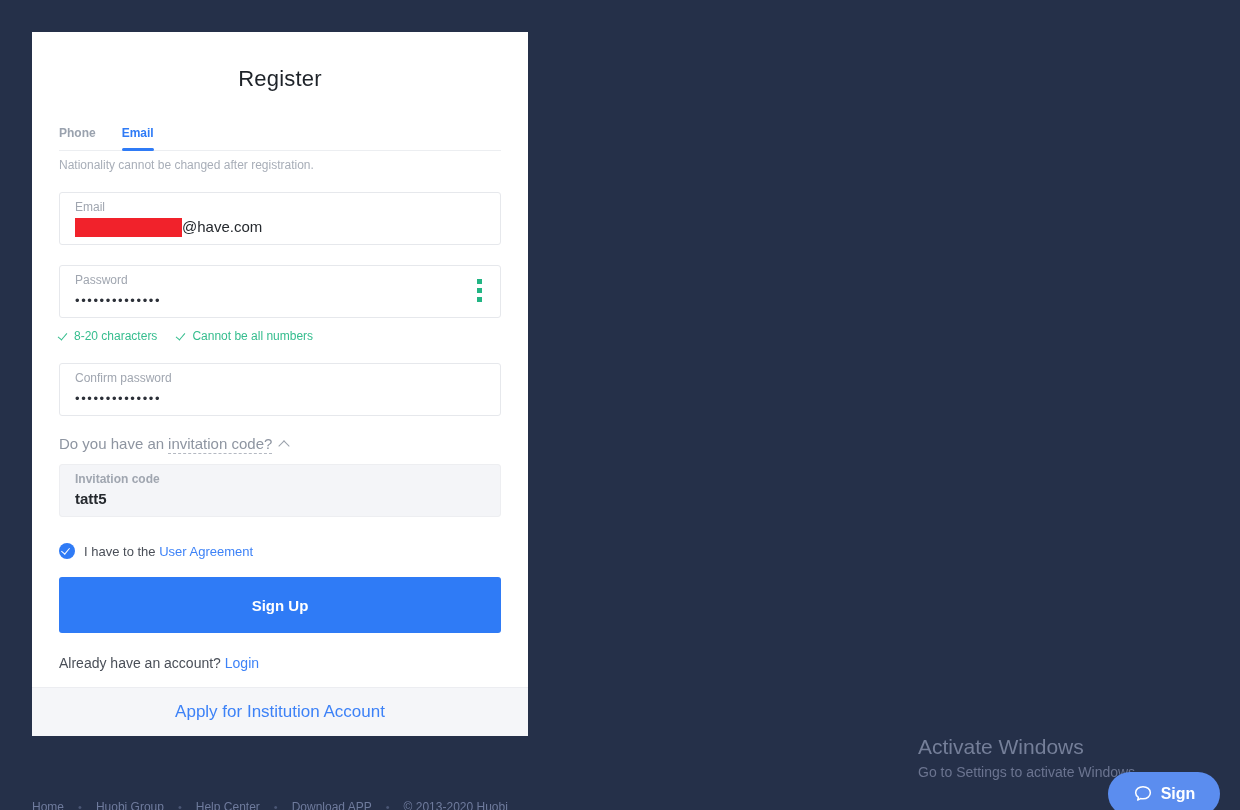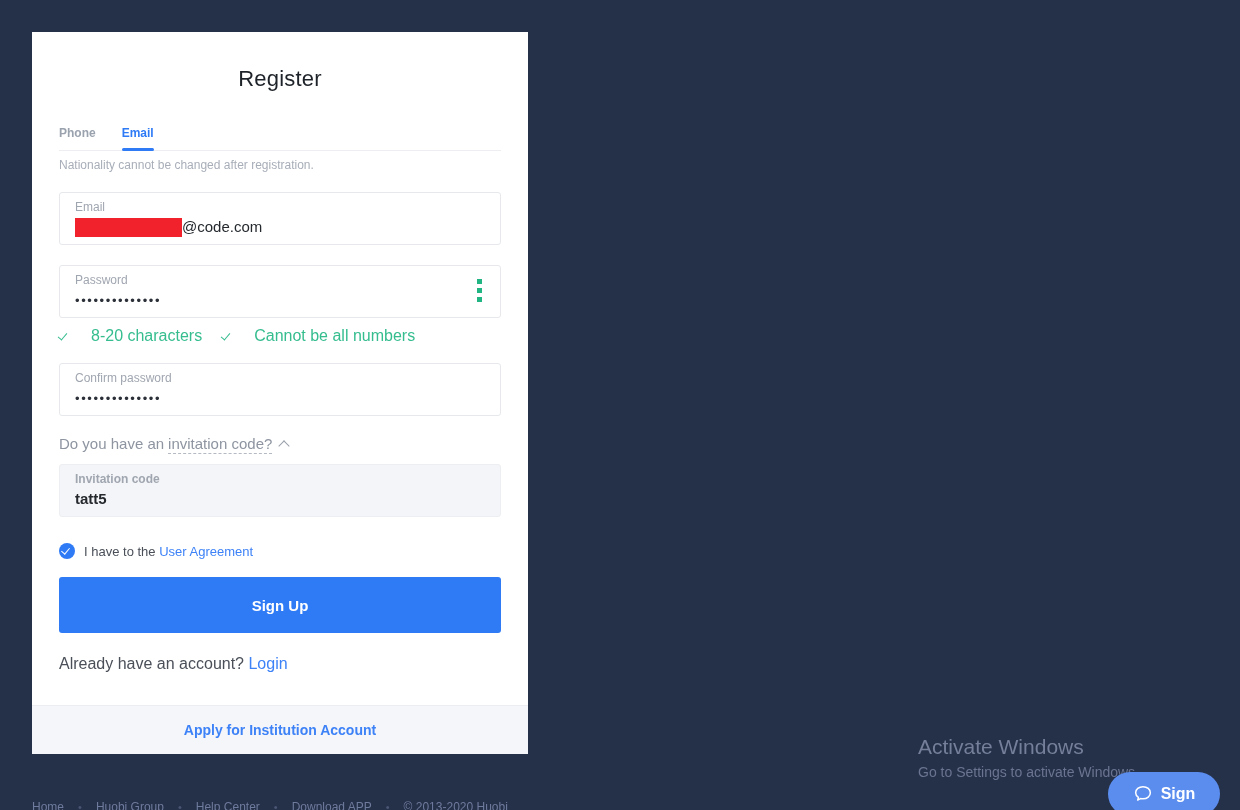--- a/index.html
+++ b/index.html
@@ -167,25 +167,25 @@
   }
 
   
   .rules {
     display: flex;
     gap: 20px;
     margin-top: 11px;
     align-items: center;
   }
   .rule {
-    font-size: 16px;
+    font-size: 12px;
     color: #35bd8e;
     display: flex;
     align-items: center;
-    gap: 22px;
+    gap: 5px;
     line-height: 14px;
   }
   .rule .tick {
     width: 10px;
     height: 10px;
     position: relative;
     flex: 0 0 auto;
   }
   .rule .tick::before {
     content: "";
@@ -278,35 +278,35 @@
     border-radius: 3px;
     color: #fff;
     font-size: 15px;
     font-family: "Liberation Sans", sans-serif;
     font-weight: bold;
     cursor: pointer;
   }
 
   .login-row {
     margin-top: 22px;
-    margin-bottom: 32px;
-    font-size: 16px;
+    margin-bottom: 16px;
+    font-size: 14px;
     color: #4a4f58;
   }
 
   
   .card-footer {
     border-top: 1px solid #ecedf1;
     background: #f5f6f9;
     height: 49px;
     display: flex;
     align-items: center;
     justify-content: center;
   }
-  .card-footer .link { font-size: 14px; font-weight: bold; }
+  .card-footer .link { font-size: 17px; }
 
   
   .page-footer {
     position: absolute;
     left: 32px;
     top: 800px;
     width: 560px;
     display: flex;
     align-items: center;
     gap: 14px;
@@ -399,21 +399,21 @@
     </div>
 
     
     <div class="hint">Nationality cannot be changed after registration.</div>
 
     
     <div class="field">
       <div class="field-label">Email</div>
       <div class="field-value">
         <span class="redaction"></span>
-        <span class="email-domain">@code.com</span>
+        <span class="email-domain">@have.com</span>
       </div>
     </div>
 
     
     <div class="field">
       <div class="field-label">Password</div>
       <div class="field-value dots">••••••••••••••</div>
       <span class="pw-strength">
         <i></i>
           <i></i>

